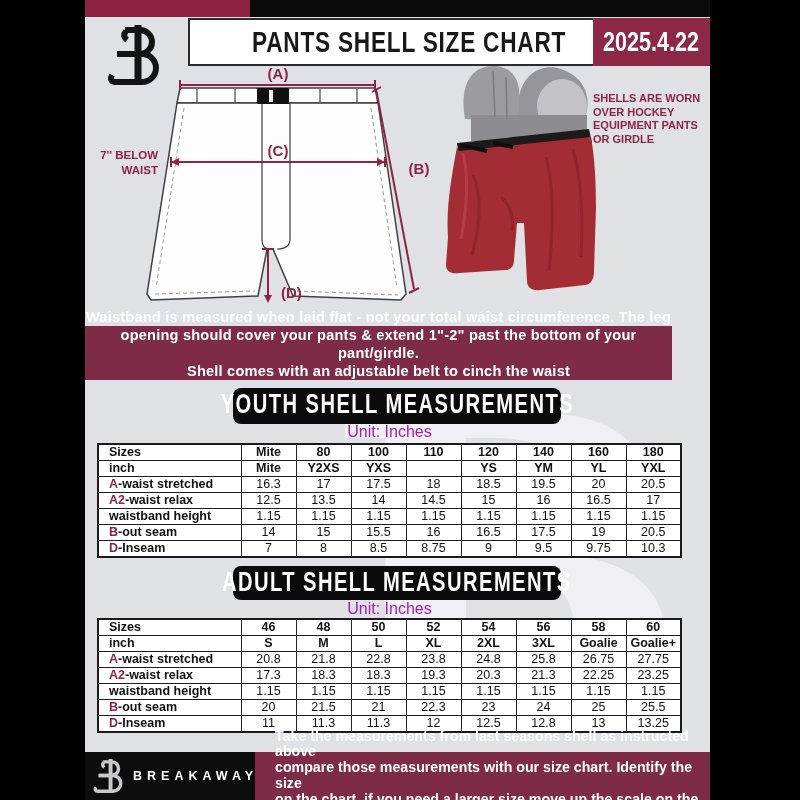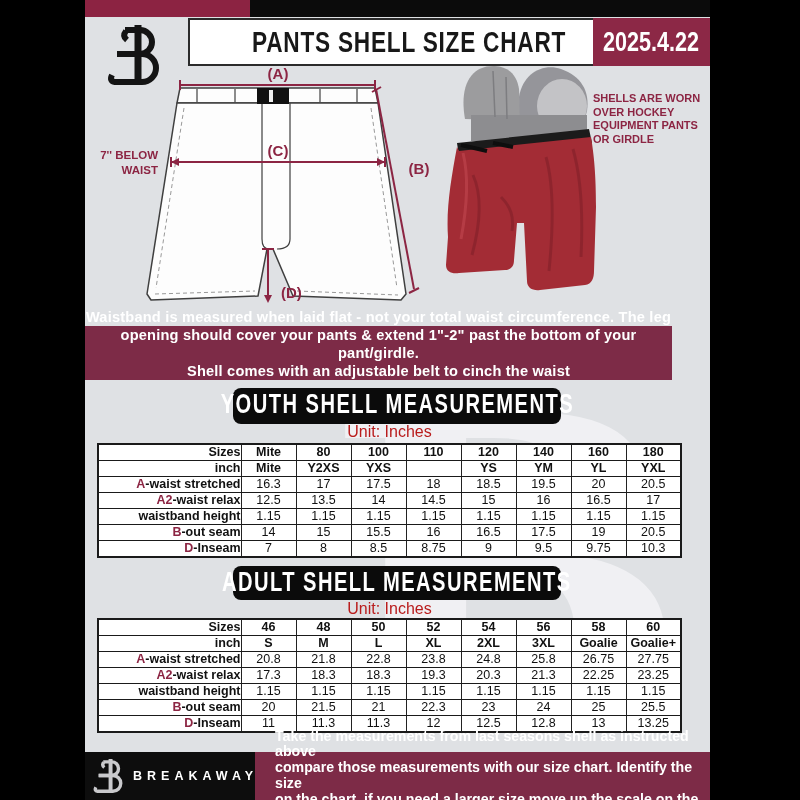--- a/index.html
+++ b/index.html
@@ -28,30 +28,30 @@
   .notice{left:0;top:326px;width:587px;height:54px;background:#7d2b47;color:#fff;z-index:2;
           display:flex;flex-direction:column;justify-content:flex-end;text-align:center;
           font-size:14.6px;font-weight:600;line-height:18px;letter-spacing:.2px;}
   
   .section-banner{left:148px;width:328px;background:#0b0b0b;border-radius:8px;color:#fff;z-index:2;
           display:flex;align-items:flex-start;justify-content:center;}
   .section-banner span{display:inline-block;transform:scaleX(.72);font-size:28px;font-weight:700;
           letter-spacing:2px;white-space:nowrap;}
   .banner-youth{top:388px;height:36px;}
   .banner-adult{top:566px;height:34px;}
-  .unit{left:12px;width:585px;text-align:center;font-size:16px;color:#b91c1c;z-index:2;}
+  .unit{left:12px;width:585px;text-align:center;font-size:16px;color:#a21caf;z-index:2;}
   .unit-youth{top:423px;}
   .unit-adult{top:600px;}
   
   table.size-table{position:absolute;left:12px;width:585px;border-collapse:collapse;
           table-layout:fixed;background:#fff;z-index:2;border:2px solid #1a1a1a;}
   table.size-table td{border-left:1px solid #222;border-right:1px solid #222;
           border-top:1.5px solid #1a1a1a;border-bottom:1.5px solid #1a1a1a;
           height:15px;padding:0;text-align:center;font-size:12.5px;color:#111;line-height:1;}
-  table.size-table td.lbl{text-align:right;padding-left:10px;font-weight:700;margin-left:19px;}
+  table.size-table td.lbl{text-align:left;padding-left:10px;font-weight:700;margin-left:19px;}
   table.size-table col.c-lbl{width:143px;}
   table.size-table tr.hdr td{font-weight:700;}
   .pfx{color:#8c2543;font-weight:700;}
   .table-youth{top:443px;}
   .table-adult{top:618px;}
   
   .watermark{left:240px;top:360px;font-family:"DejaVu Serif",serif;font-weight:700;
           font-size:430px;line-height:1;color:#f0f0f3;z-index:1;user-select:none;}
   
   .footer-logo{left:0;top:752px;width:170px;height:48px;background:#0d0d0d;display:flex;

